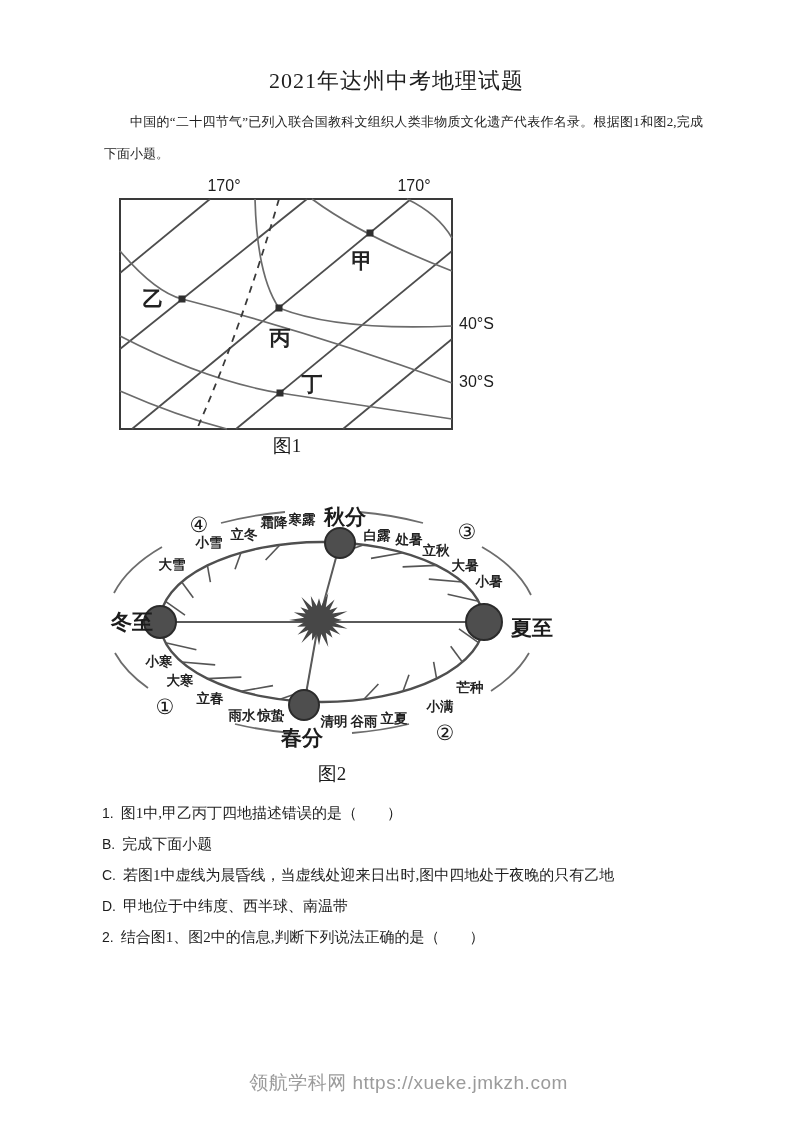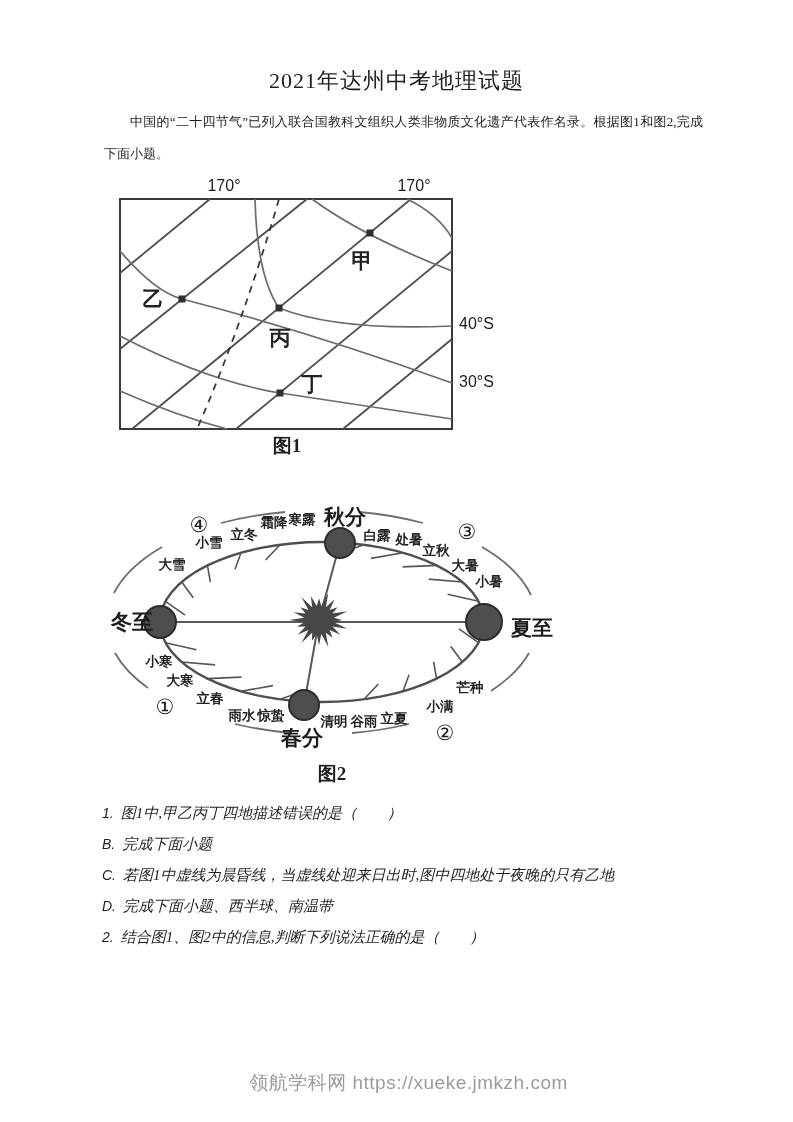--- a/index.html
+++ b/index.html
@@ -28,35 +28,34 @@
     margin:10px 58px 0 72px;
     font-size:13px;
     line-height:32px;
     text-indent:2em;
     text-align:justify;
   }
   .fig1-wrap{margin:6px 0 0 75px;line-height:0;}
   .fig2-wrap{margin:34px 0 0 55px;line-height:0;}
   .fig-caption{
     font-size:19px;
-    font-weight:bold;
+    font-weight:normal;
     text-align:center;
     line-height:24px;
   }
   .cap1{width:360px;margin:0 0 0 75px;}
   .cap2{width:490px;margin:2px 0 0 55px;}
   .questions{
     margin:16px 58px 0 70px;
     font-size:15px;
   }
   .q-line{
     margin-bottom:9px;
     line-height:22px;
     white-space:nowrap;
-    font-style:italic;
   }
   .q-prefix{
     font-family:"Liberation Sans","DejaVu Sans",sans-serif;
     font-size:14px;
     margin-right:7px;
   }
   .footer-mark{
     position:absolute;
     left:12px;top:1066px;
     width:100%;
@@ -229,21 +228,21 @@
     <div class="q-line">
       <span class="q-prefix">1.</span><span>图1中,甲乙丙丁四地描述错误的是（　　）</span>
     </div>
     <div class="q-line">
       <span class="q-prefix">B.</span><span>完成下面小题</span>
     </div>
     <div class="q-line">
       <span class="q-prefix">C.</span><span>若图1中虚线为晨昏线，当虚线处迎来日出时,图中四地处于夜晚的只有乙地</span>
     </div>
     <div class="q-line">
-      <span class="q-prefix">D.</span><span>完成下面小题、西半球、南温带</span>
+      <span class="q-prefix">D.</span><span>甲地位于中纬度、西半球、南温带</span>
     </div>
     <div class="q-line">
       <span class="q-prefix">2.</span><span>结合图1、图2中的信息,判断下列说法正确的是（　　）</span>
     </div>
   </div>
 
   <div class="footer-mark">领航学科网 https://xueke.jmkzh.com</div>
 
 </div>
 

